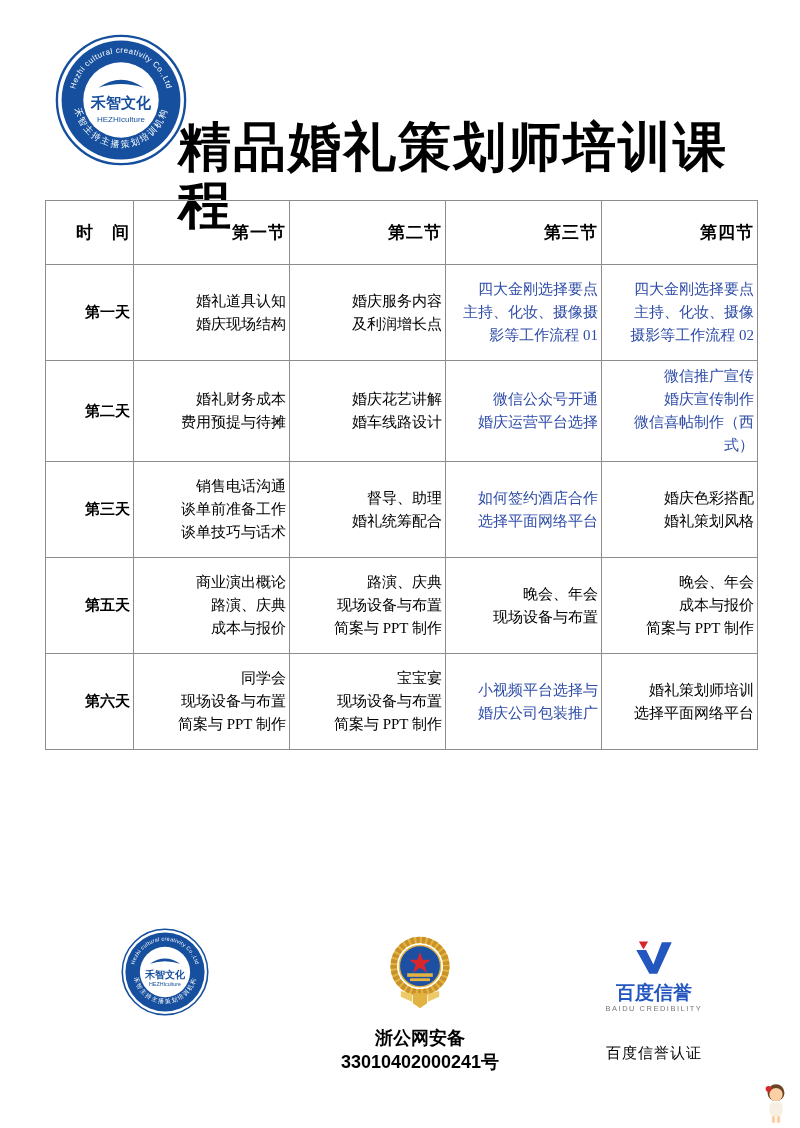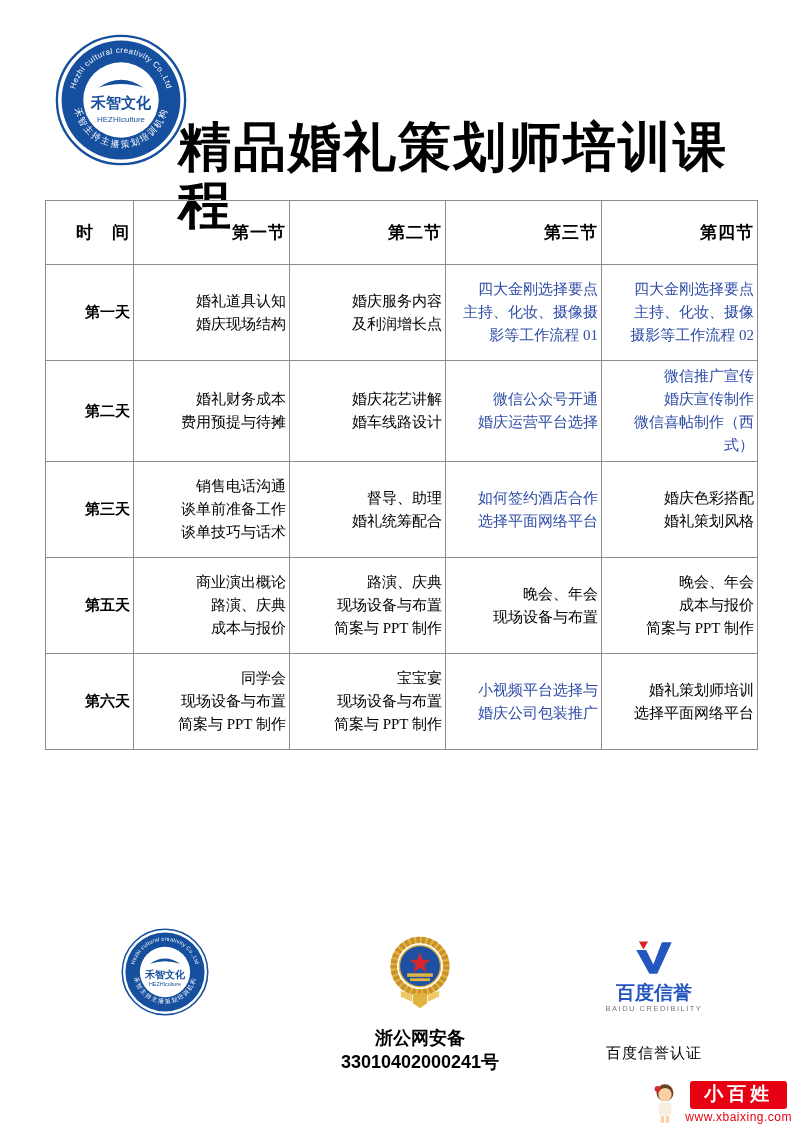--- a/index.html
+++ b/index.html
@@ -284,17 +284,13 @@
 
 <div class="watermark">
   <svg class="wm-person" viewBox="0 0 34 44">
     <circle cx="17" cy="11" r="9" fill="#6b4423"></circle>
     <circle cx="17" cy="13" r="7" fill="#fcd0a4"></circle>
     <circle cx="9" cy="7" r="3" class="f-red"></circle>
     <rect x="10" y="21" width="14" height="15" rx="5" fill="#f7efe2"></rect>
     <rect x="12.5" y="36" width="3.5" height="7" fill="#fcd0a4"></rect>
     <rect x="18" y="36" width="3.5" height="7" fill="#fcd0a4"></rect>
   </svg>
-  <div class="wm-col">
-    <div class="wm-name">小百姓</div>
-    <div class="wm-url">www.xbaixing.com</div>
-  </div>
 </div>
 
 </body></html>

